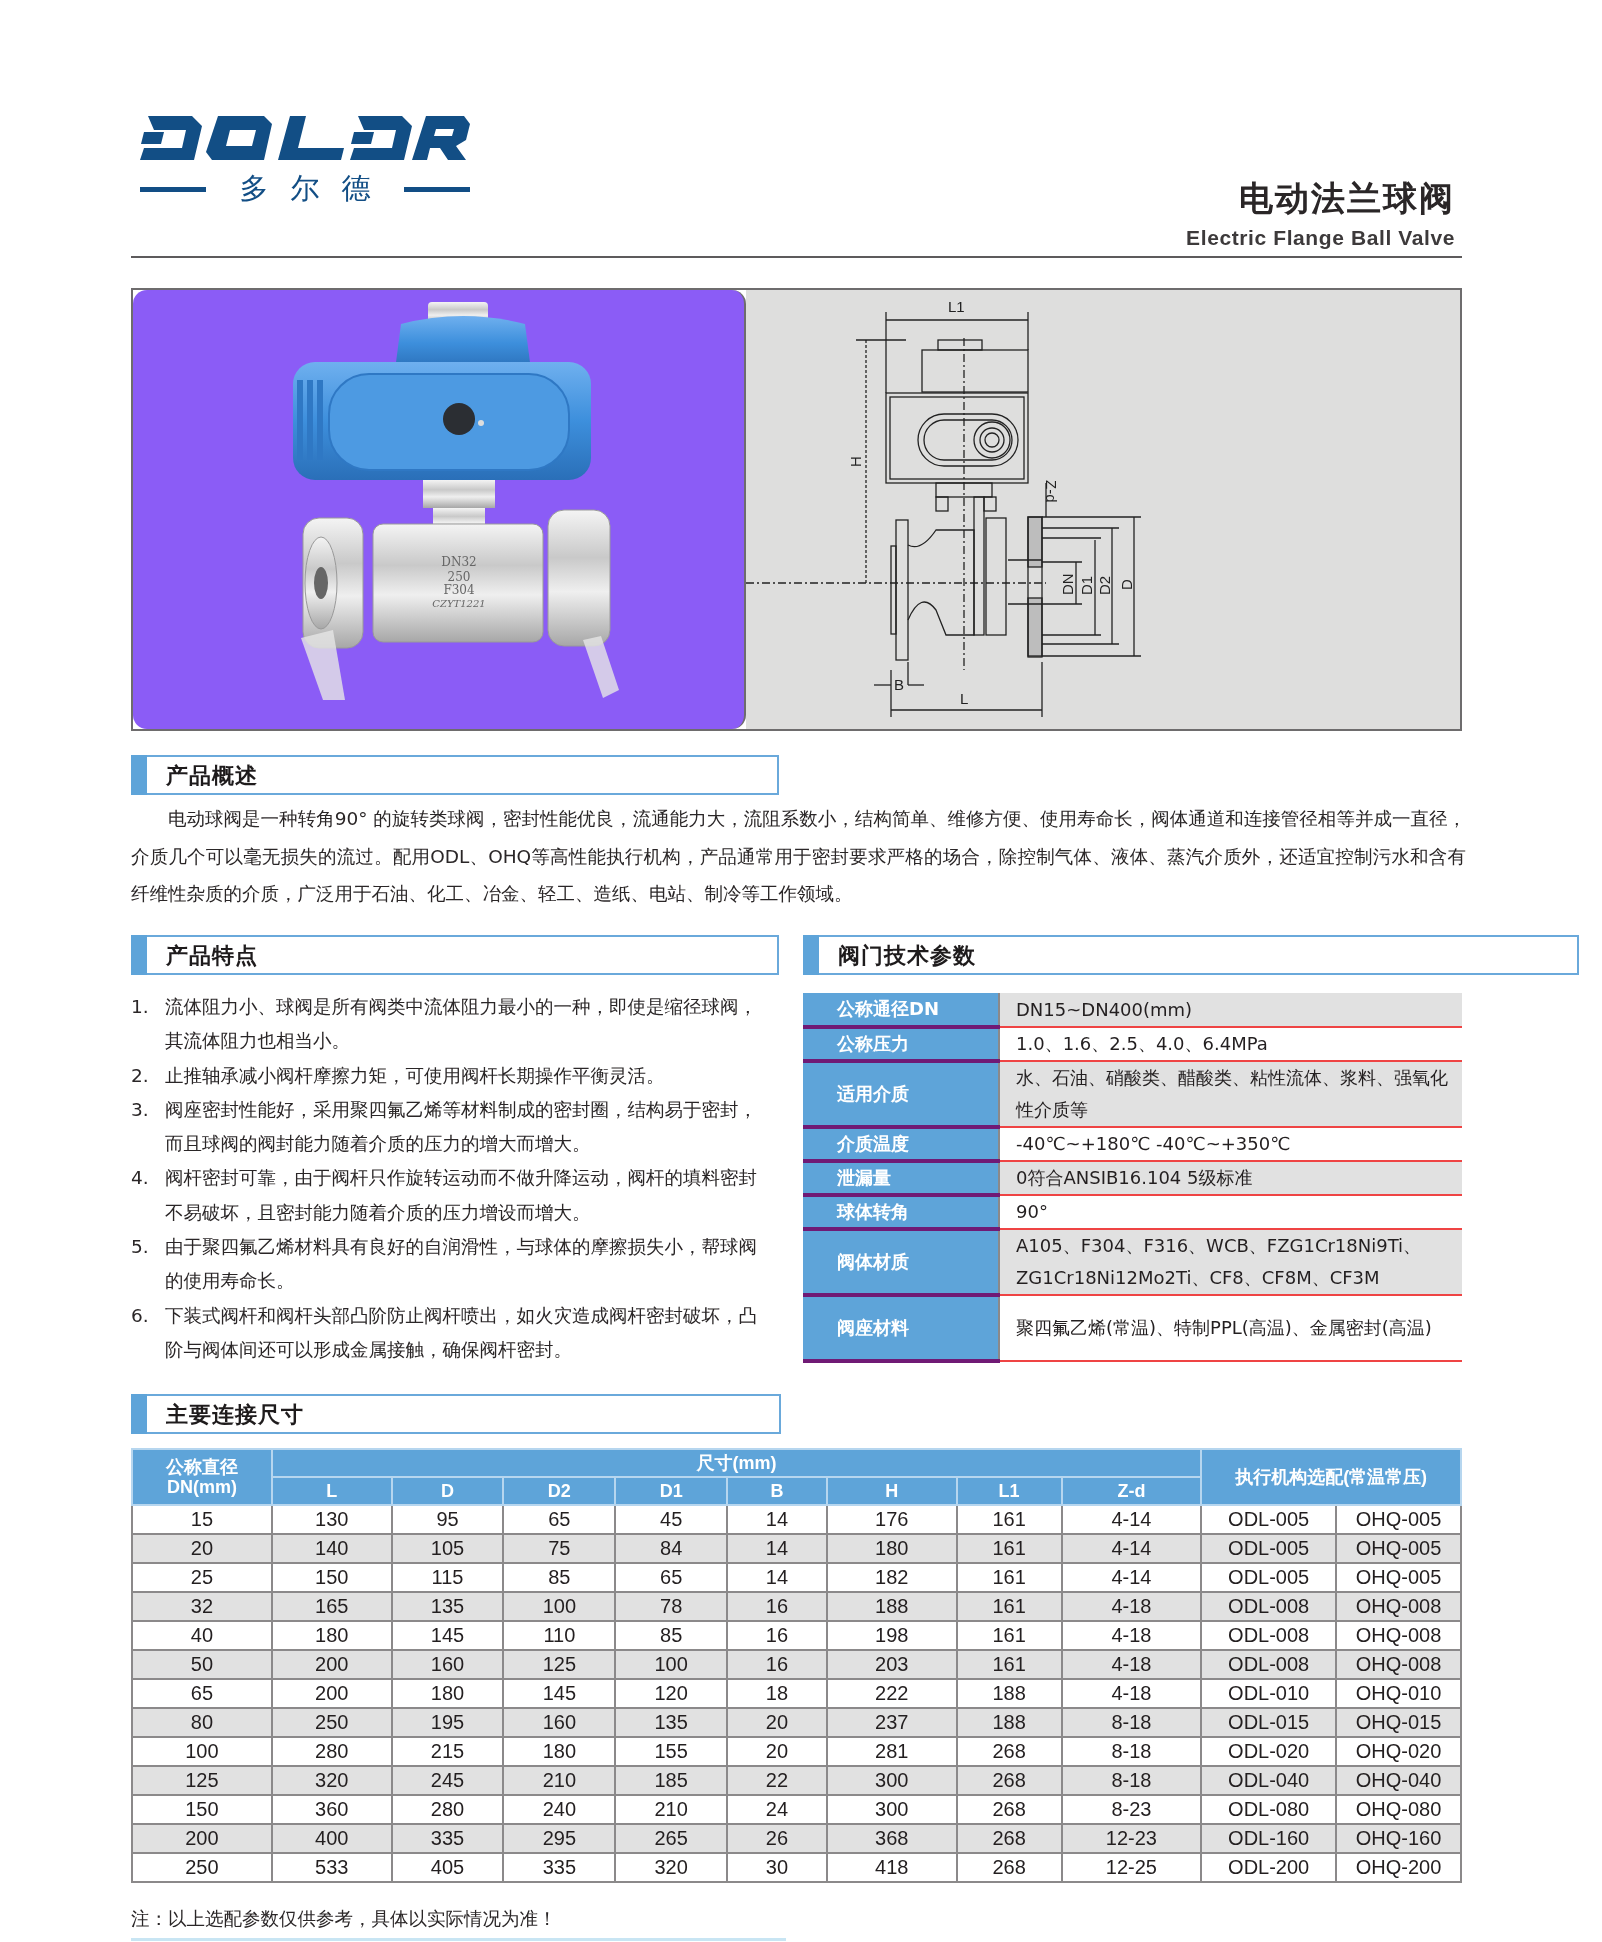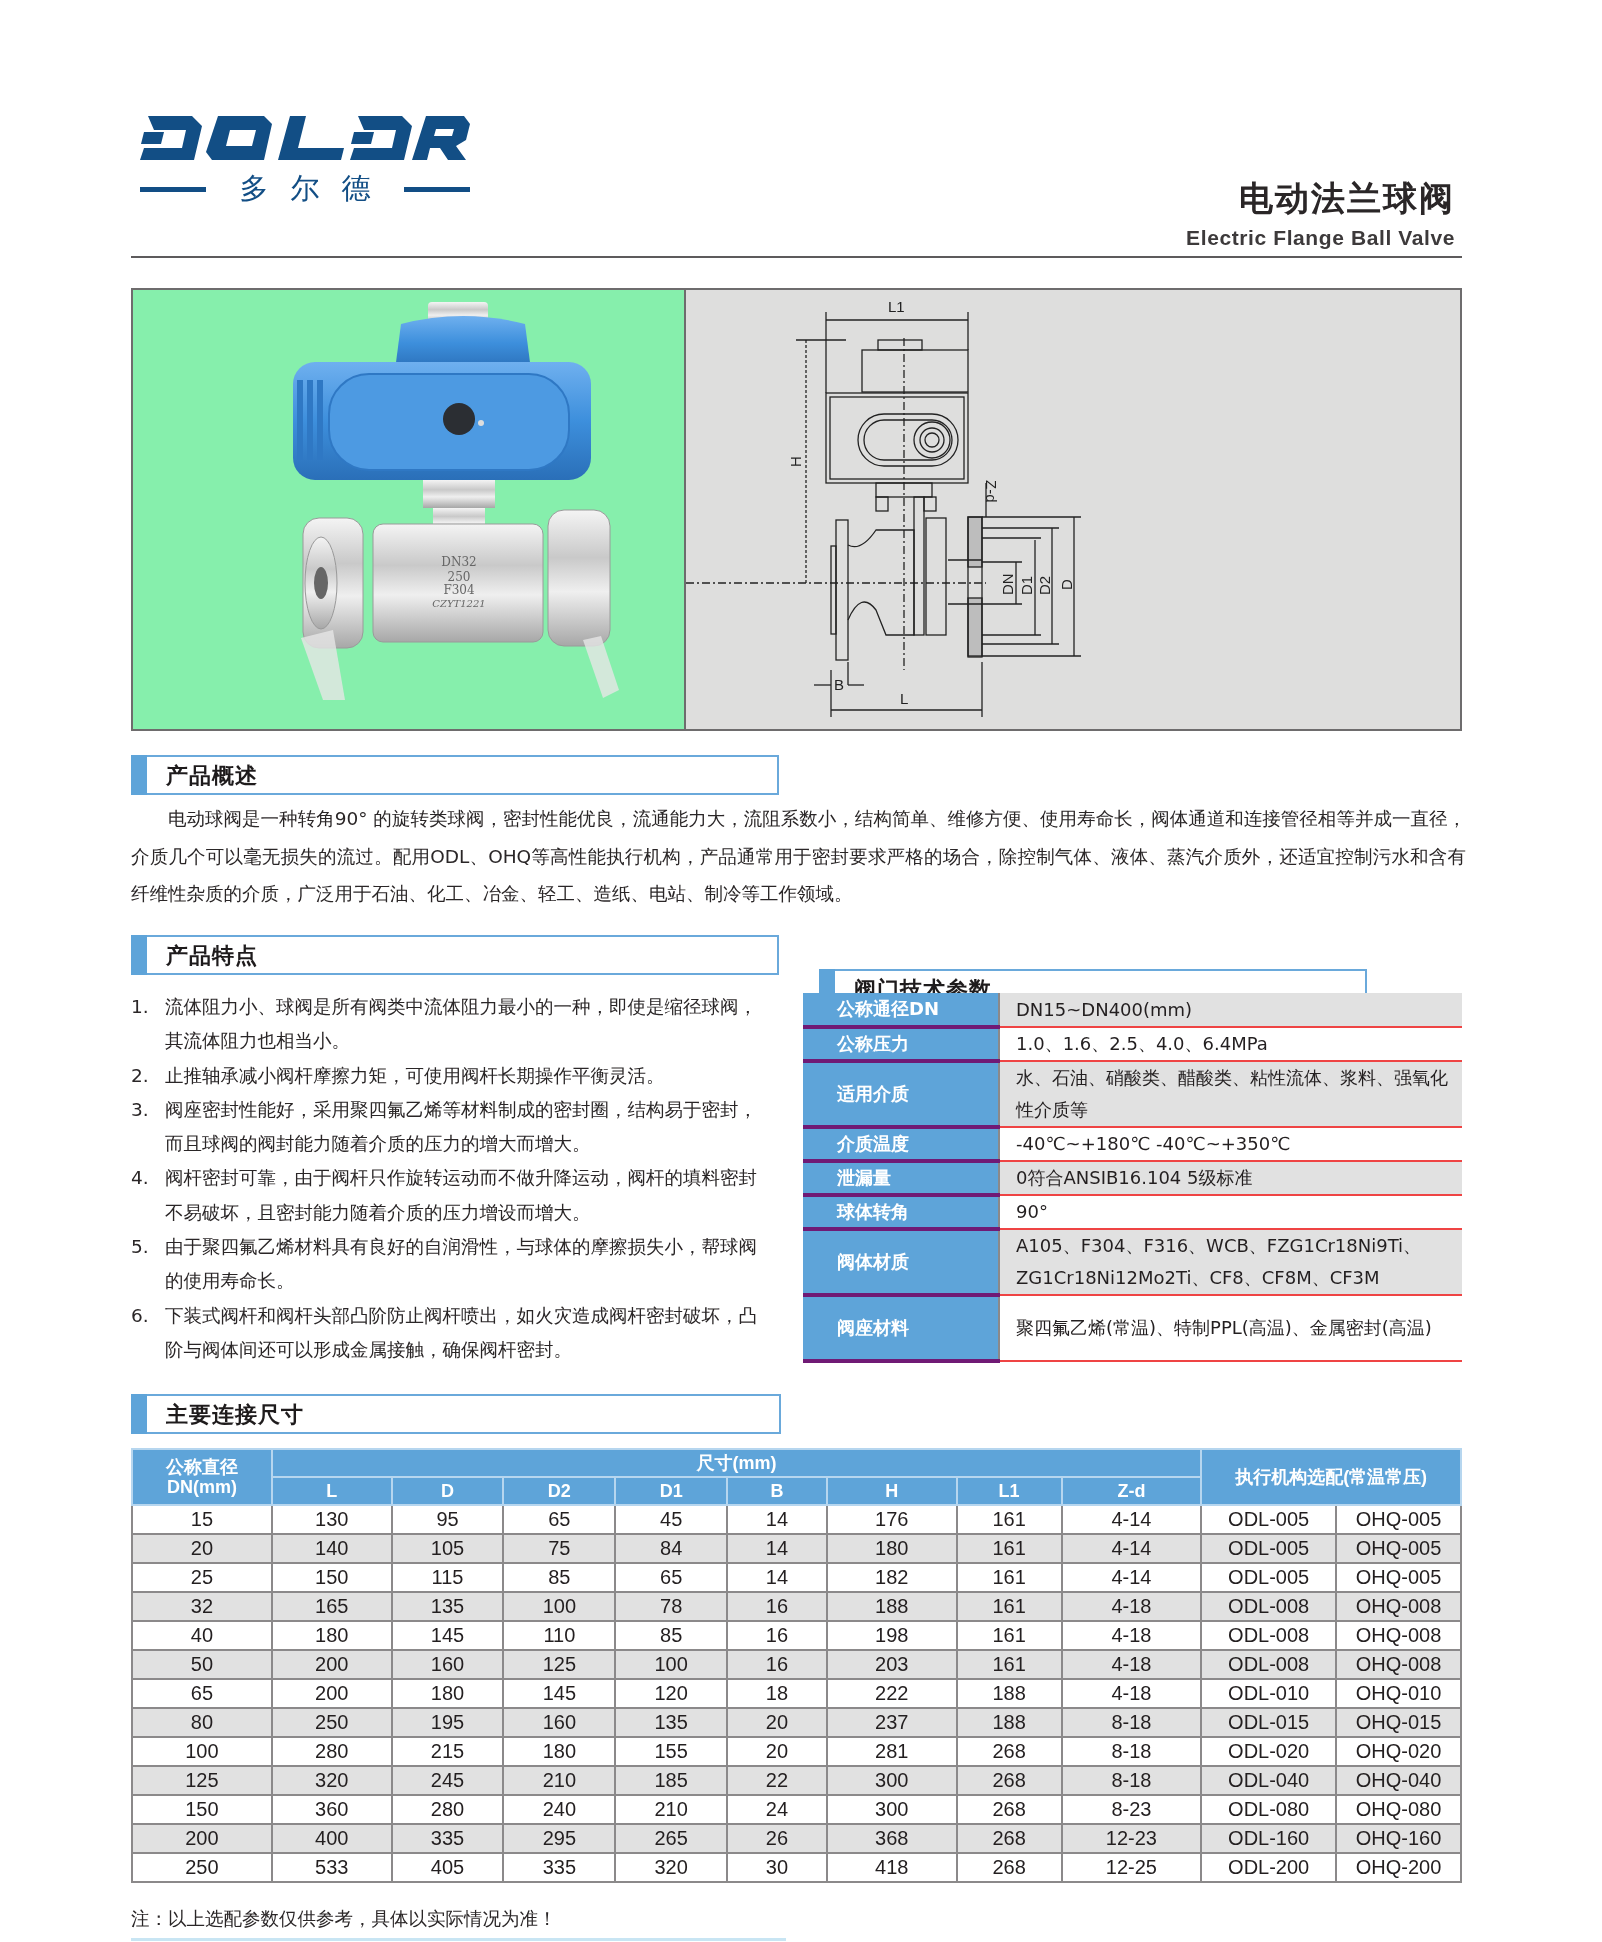--- a/index.html
+++ b/index.html
@@ -12,21 +12,21 @@
   .logo-sub { position: absolute; left: 0; top: 58px; width: 330px; height: 34px; display: flex; align-items: center; justify-content: space-between; }
   .logo-sub .bar { display: block; width: 66px; height: 5px; background: #124e85; }
   .logo-sub .cn { font-family: "DejaVu Sans", sans-serif; font-size: 29px; color: #124e85; letter-spacing: 22px; padding-left: 22px; }
 
   .title-cn { position: absolute; right: 147px; top: 176px; font-size: 34px; font-weight: bold; color: #2a2627; letter-spacing: 2px; }
   .title-en { position: absolute; right: 147px; top: 226px; font-family: "Liberation Sans", sans-serif; font-size: 21px; font-weight: bold; color: #3d3a3b; letter-spacing: 0.6px; }
   .header-rule { position: absolute; left: 131px; top: 256px; width: 1331px; height: 2px; background: #5d5b5c; }
 
   
   .img-box { position: absolute; left: 131px; top: 288px; width: 1331px; height: 443px; border: 2px solid #6e6c6d; display: flex; }
-  .photo-pane { width: 553px; height: 100%; background: #86efac; border-right: 2px solid #6e6c6d; position: relative; }
+  .photo-pane { width: 613px; height: 100%; background: #8b5cf6; border-right: 2px solid #6e6c6d; position: relative; border-radius: 14px; }
   .drawing-pane { flex: 1; height: 100%; background: #dededd; position: relative; }
   .photo-pane svg, .drawing-pane svg { position: absolute; left: 0; top: 0; }
 
   
   .sec-head { position: absolute; height: 40px; border: 2px solid #6aa9db; background: #fff; }
   .sec-head .accent { position: absolute; left: -2px; top: -2px; width: 16px; height: 40px; background: #5ea4d9; }
   .sec-head .label { position: absolute; left: 33px; top: 4px; font-size: 22px; font-weight: bold; color: #1e1b1c; letter-spacing: 1px; }
 
   .overview-text { position: absolute; left: 131px; top: 800px; width: 1335px; font-size: 18.5px; line-height: 37.5px; color: #2a2627; }
   .overview-text p { text-align: justify; text-indent: 2em; }
@@ -250,21 +250,21 @@
   <li>
       <span class="num">5.</span>
       <span class="txt">由于聚四氟乙烯材料具有良好的自润滑性，与球体的摩擦损失小，帮球阀的使用寿命长。</span>
     </li>
   <li>
       <span class="num">6.</span>
       <span class="txt">下装式阀杆和阀杆头部凸阶防止阀杆喷出，如火灾造成阀杆密封破坏，凸阶与阀体间还可以形成金属接触，确保阀杆密封。</span>
     </li>
 </ul>
 
-<div class="sec-head" style="left:803px; top:969px; width:548px;margin-left:16px;">
+<div class="sec-head" style="left:803px; top:935px; width:776px;">
   <span class="accent"></span>
   <span class="label">阀门技术参数</span>
 </div>
 <table class="param-table">
   <tbody>
       <tr>
         <td class="k">公称通径DN</td>
         <td class="v">DN15~DN400(mm)</td>
       </tr>
   <tr>

